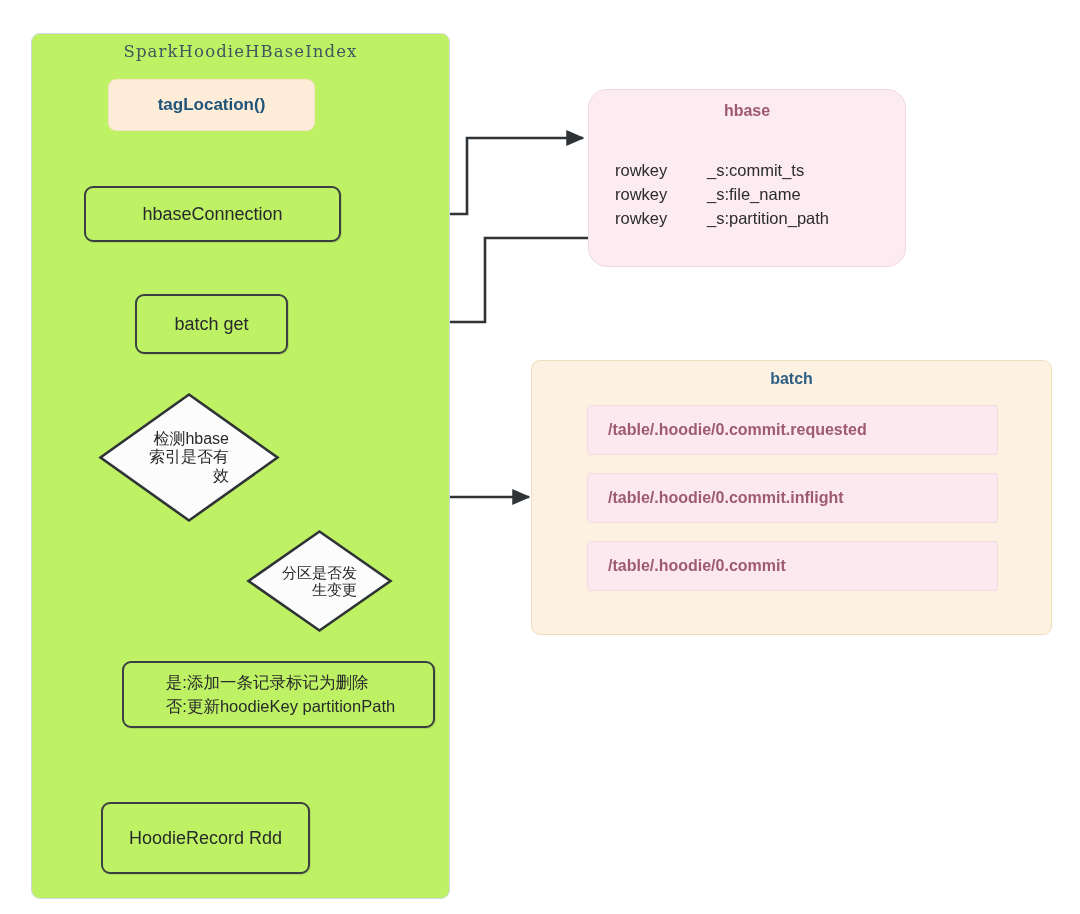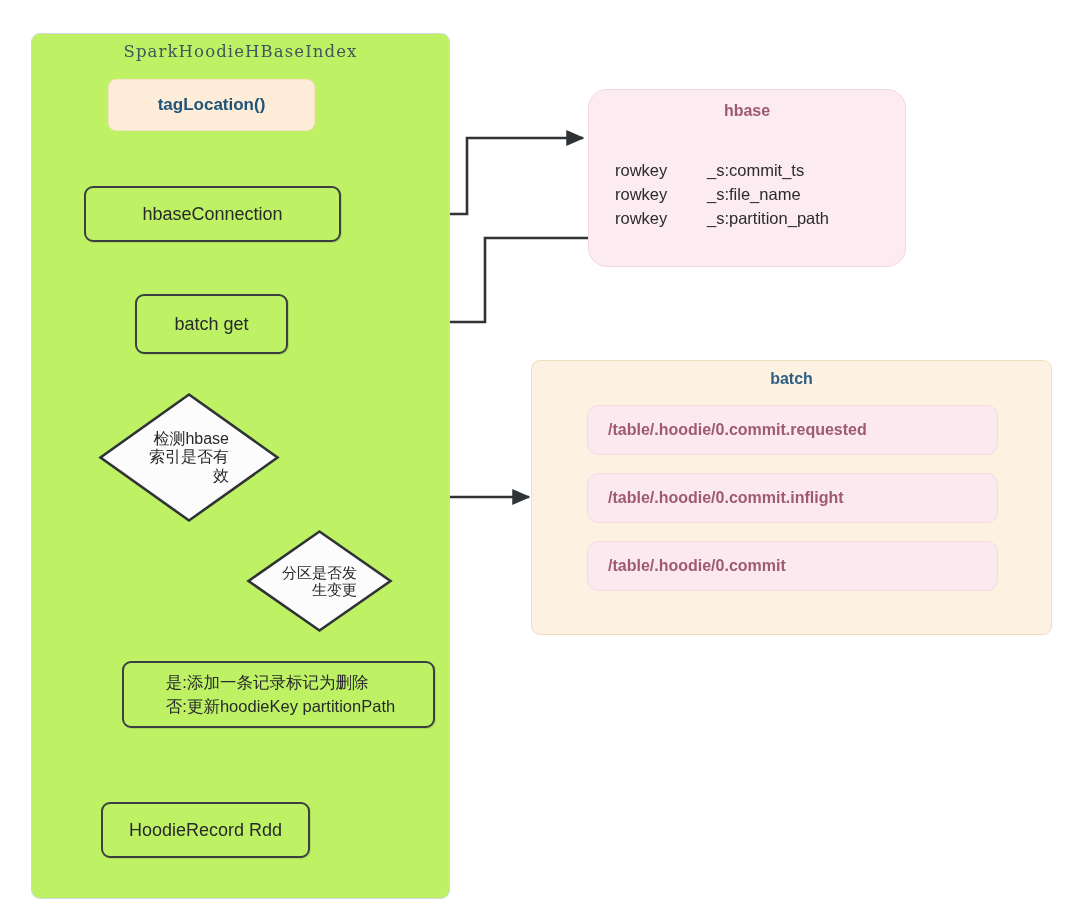--- a/index.html
+++ b/index.html
@@ -104,21 +104,21 @@
     width: 313px; height: 67px;
     font-size: 16.5px;
     line-height: 1.42;
   }
   .node-update .lines {
     text-align: left;
     padding-left: 4px;
   }
   .node-hoodierdd {
     left: 101px; top: 802px;
-    width: 209px; height: 56px;
+    width: 209px; height: 72px;
   }
   
   .diamond-wrap {
     position: absolute;
   }
   .diamond-wrap svg {
     position: absolute;
     left: 0; top: 0;
     overflow: visible;
   }
@@ -171,21 +171,21 @@
     position: absolute;
     left: 55px; top: 44px;
     width: 411px;
   }
   .hdfs-item {
     box-sizing: border-box;
     height: 50px;
     margin-bottom: 18px;
     background: #fbe9ef;
     border: 1px solid #f3dbe2;
-    border-radius: 11px;
+    border-radius: 4px;
     display: flex;
     align-items: center;
     padding-left: 20px;
     font-weight: bold;
     font-size: 16px;
     color: #9e5a6e;
   }
   .hdfs-item:last-child { margin-bottom: 0; }
 </style>
 </head>

